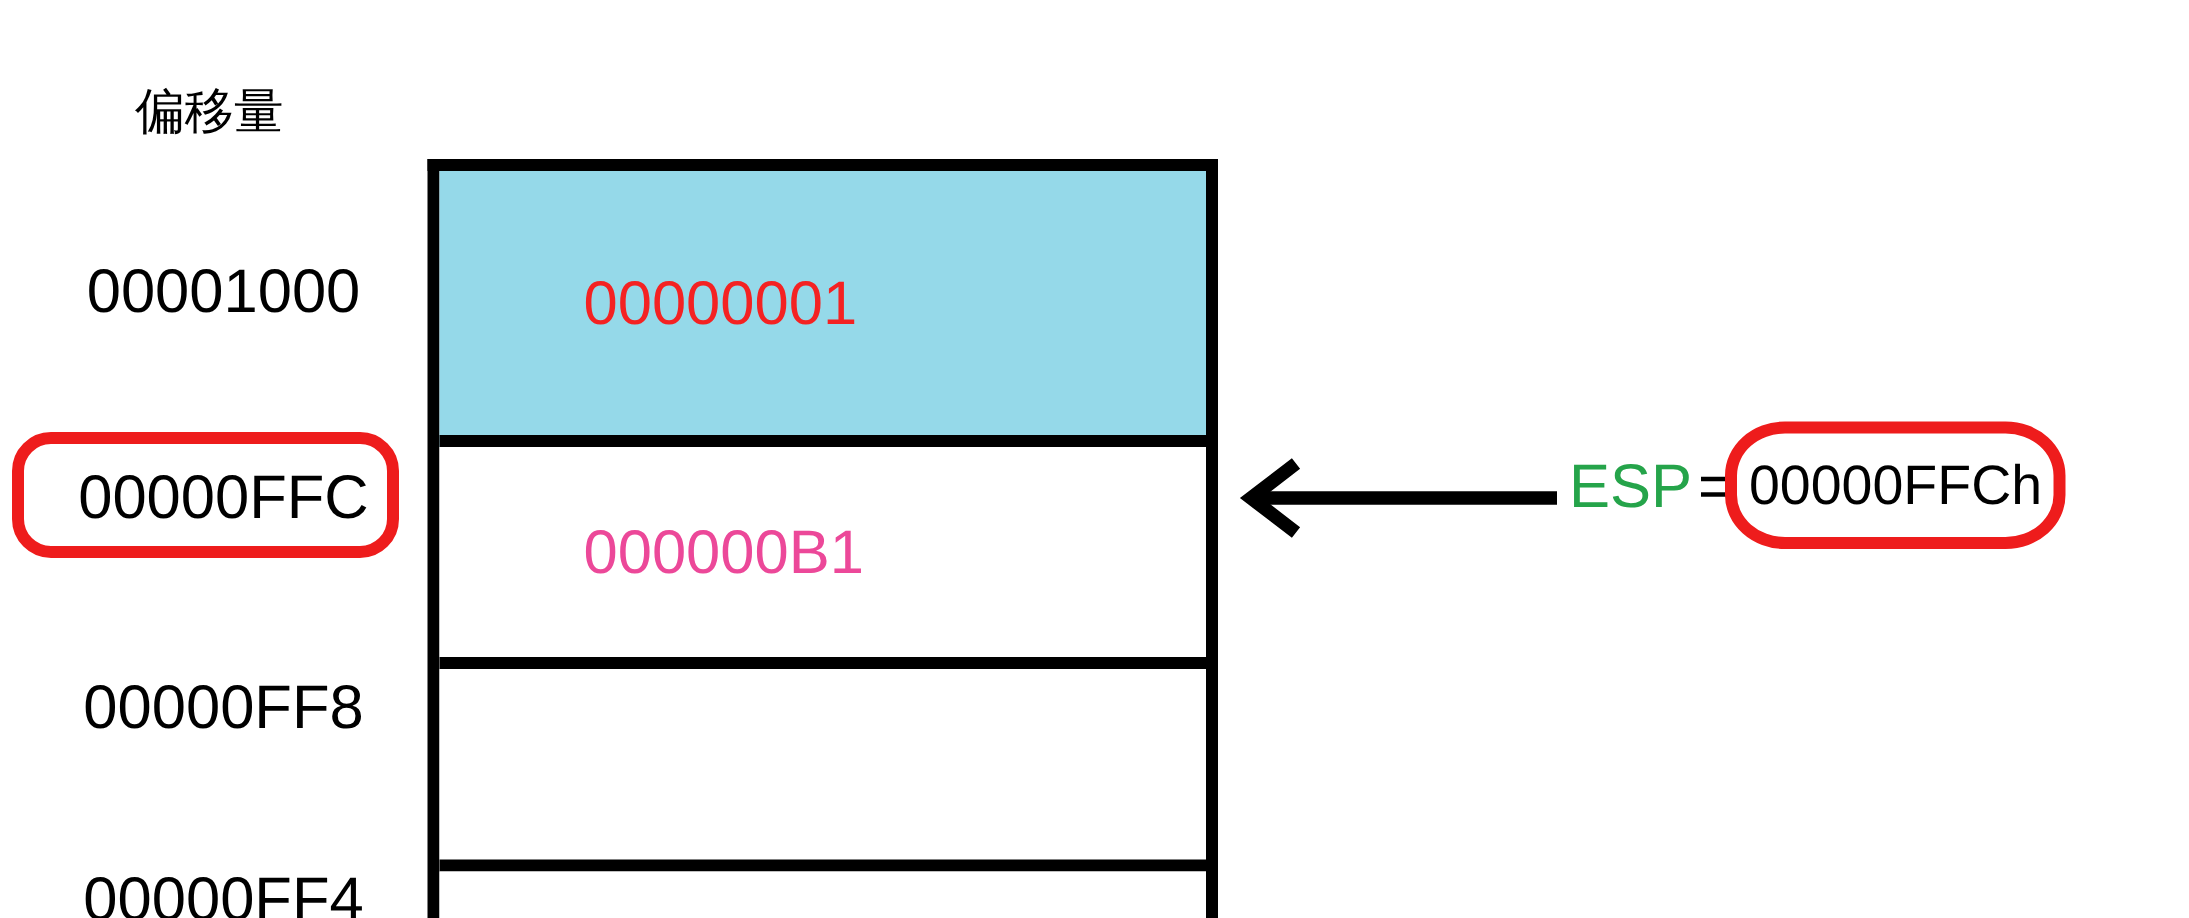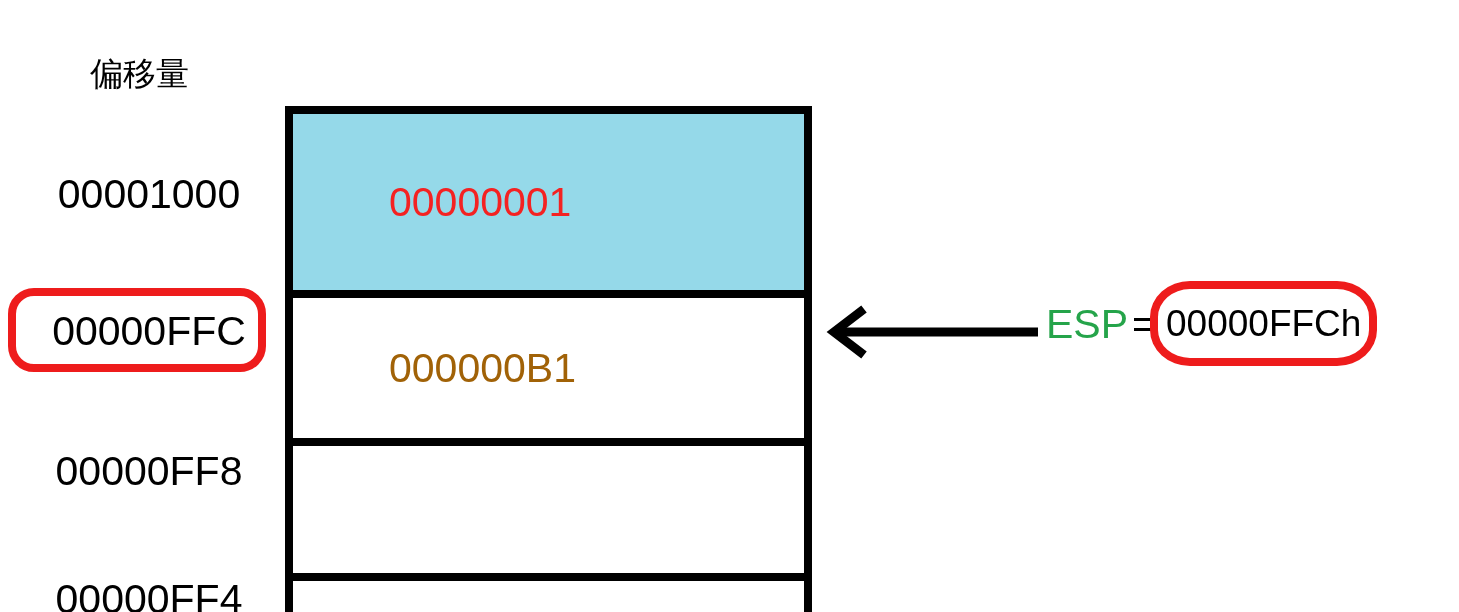--- a/index.html
+++ b/index.html
@@ -84,21 +84,21 @@
   .cell.c2 { height: 135px; background: #ffffff; }
   .cell.c3 { height: 129px; background: #ffffff; border-bottom: none; }
 
   .cell-value {
     font-size: 41px;
     line-height: 48px;
     white-space: nowrap;
     padding-left: 96px;
   }
   .cell-value.v-red    { color: #f42222; }
-  .cell-value.v-purple { color: #a16207; }
+  .cell-value.v-purple { color: #ec4899; }
 
   
   .arrow-svg {
     position: absolute;
     left: 824px;
     top: 255px;
     width: 220px;
     height: 60px;
   }
 

